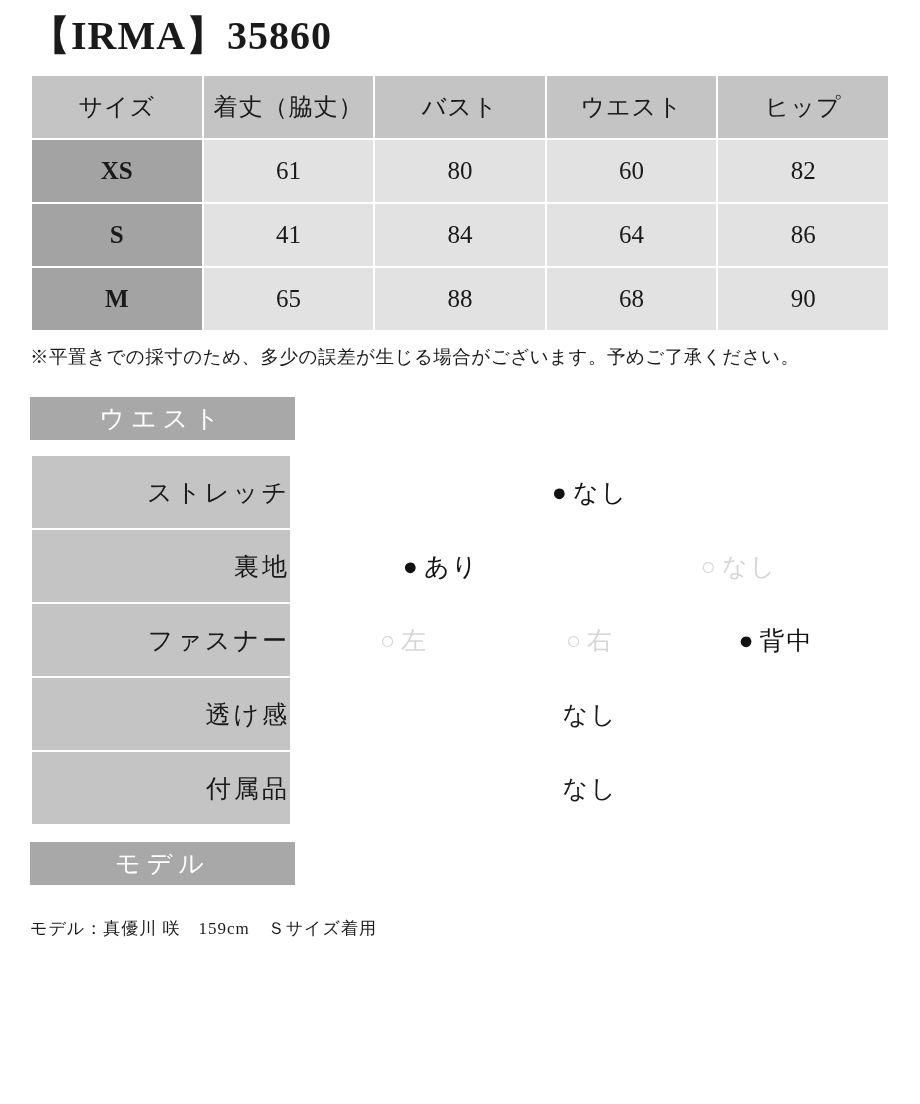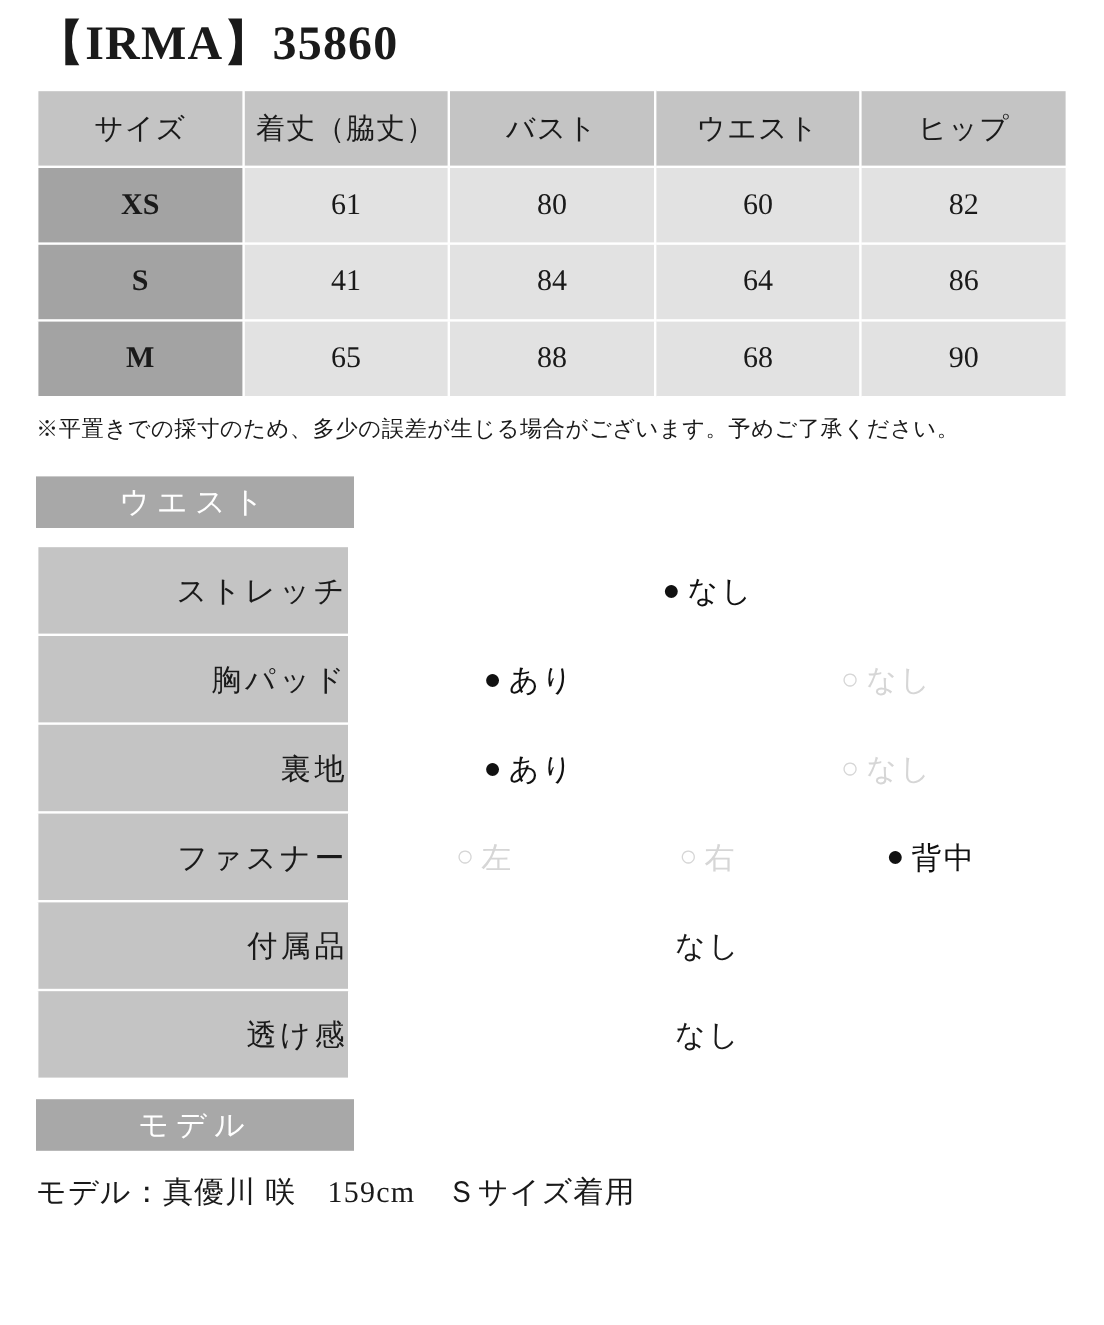--- a/index.html
+++ b/index.html
@@ -145,22 +145,22 @@
     text-align: center;
     font-size: 25px;
     letter-spacing: 2px;
   }
 
   
   .model-head {
     margin-top: 16px;
   }
   .model-text {
-    margin-top: 18px;
-    font-size: 25px;
+    margin-top: 32px;
+    font-size: 17px;
     font-family: "Liberation Serif", serif;
     letter-spacing: 1px;
   }
 </style>
 </head>
 <body>
 
 <div class="page">
 
   <div class="title">【IRMA】35860</div>
@@ -214,81 +214,66 @@
         <td class="detail-value">
           <div class="opts single">
             <span class="opt on">
               <span class="mark">●</span>
               <span>なし</span>
             </span>
           </div>
         </td>
       </tr>
 
-      <tr>
-        <td class="detail-label">胸パッド</td>
+
+      <tr>
+        <td class="detail-label">裏地</td>
         <td class="detail-value">
           <div class="opts">
             <span class="opt on spaced-2">
               <span class="mark">●</span>
               <span>あり</span>
             </span>
             <span class="opt off spaced-2">
               <span class="mark">○</span>
               <span>なし</span>
             </span>
           </div>
         </td>
       </tr>
 
       <tr>
-        <td class="detail-label">裏地</td>
-        <td class="detail-value">
-          <div class="opts">
-            <span class="opt on spaced-2">
-              <span class="mark">●</span>
-              <span>あり</span>
-            </span>
-            <span class="opt off spaced-2">
-              <span class="mark">○</span>
-              <span>なし</span>
-            </span>
-          </div>
-        </td>
-      </tr>
-
-      <tr>
         <td class="detail-label">ファスナー</td>
         <td class="detail-value">
           <div class="opts">
             <span class="opt off spaced-3">
               <span class="mark">○</span>
               <span>左</span>
             </span>
             <span class="opt off spaced-3">
               <span class="mark">○</span>
               <span>右</span>
             </span>
             <span class="opt on spaced-3">
               <span class="mark">●</span>
               <span>背中</span>
             </span>
           </div>
         </td>
       </tr>
 
       <tr>
+        <td class="detail-label">透け感</td>
+        <td class="detail-value">
+          <div class="plain-value">なし</div>
+        </td>
+      </tr>
+
+      <tr>
         <td class="detail-label">付属品</td>
-        <td class="detail-value">
-          <div class="plain-value">なし</div>
-        </td>
-      </tr>
-
-      <tr>
-        <td class="detail-label">透け感</td>
         <td class="detail-value">
           <div class="plain-value">なし</div>
         </td>
       </tr>
 
     </tbody>
   </table>
 
   <div class="section-head model-head">モデル</div>
   <div class="model-text">モデル：真優川 咲　159cm　Ｓサイズ着用</div>

